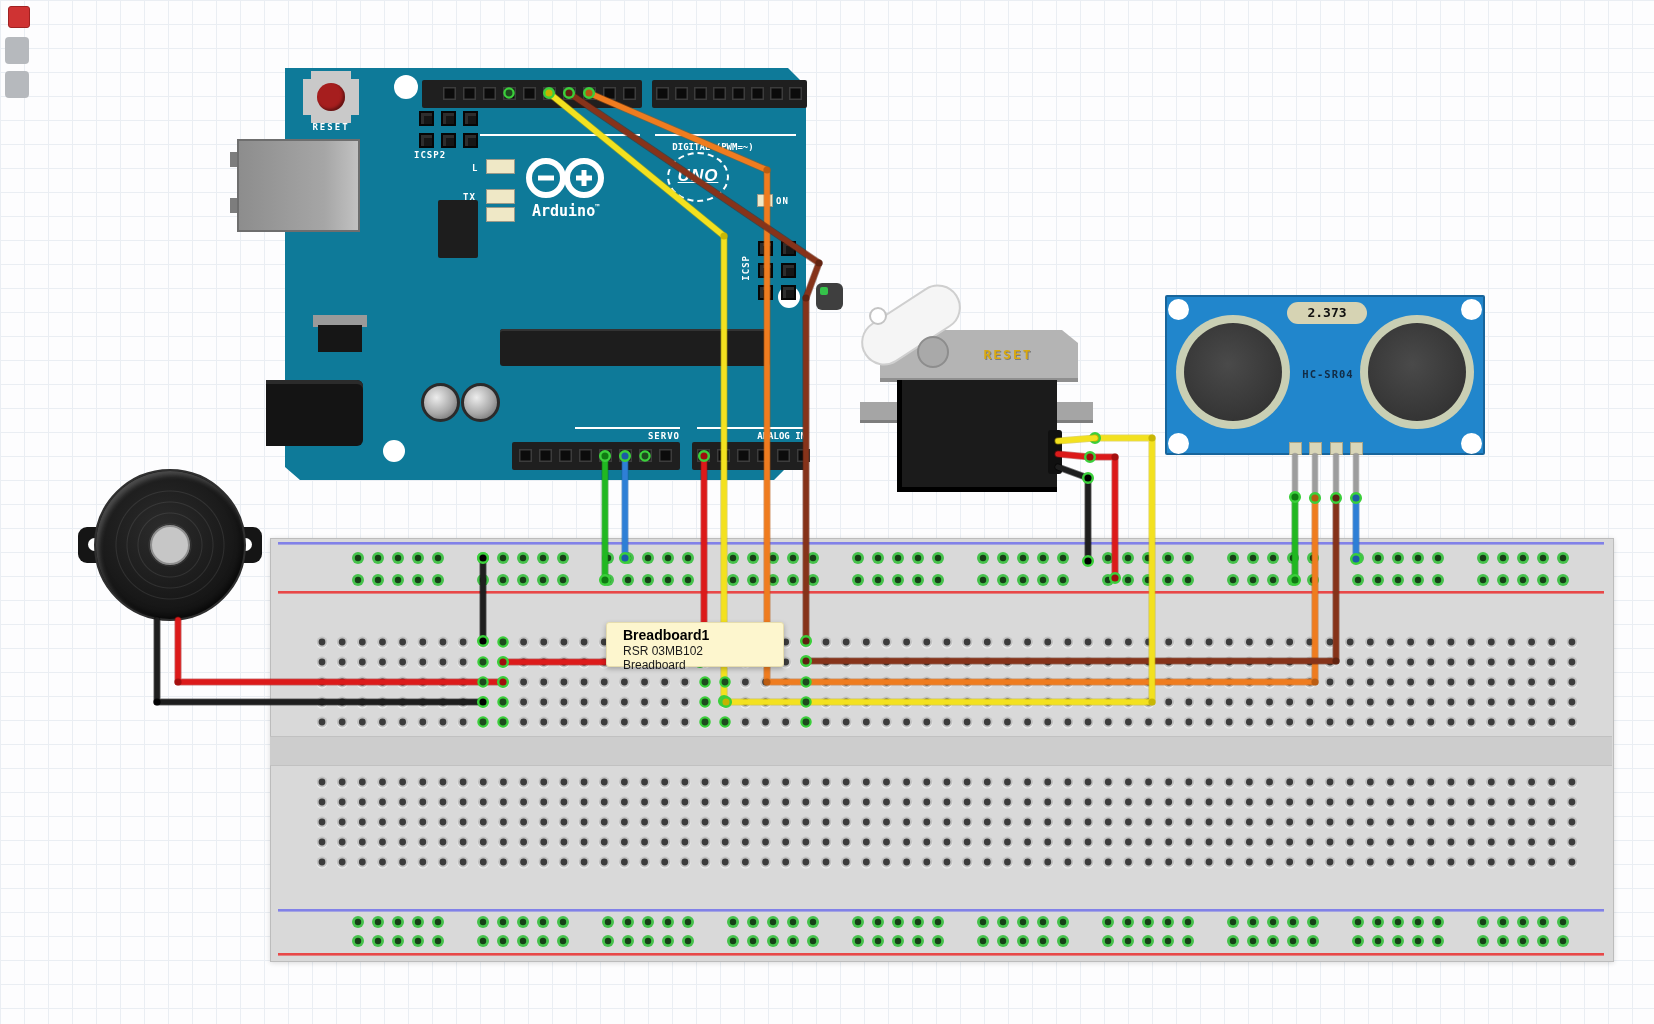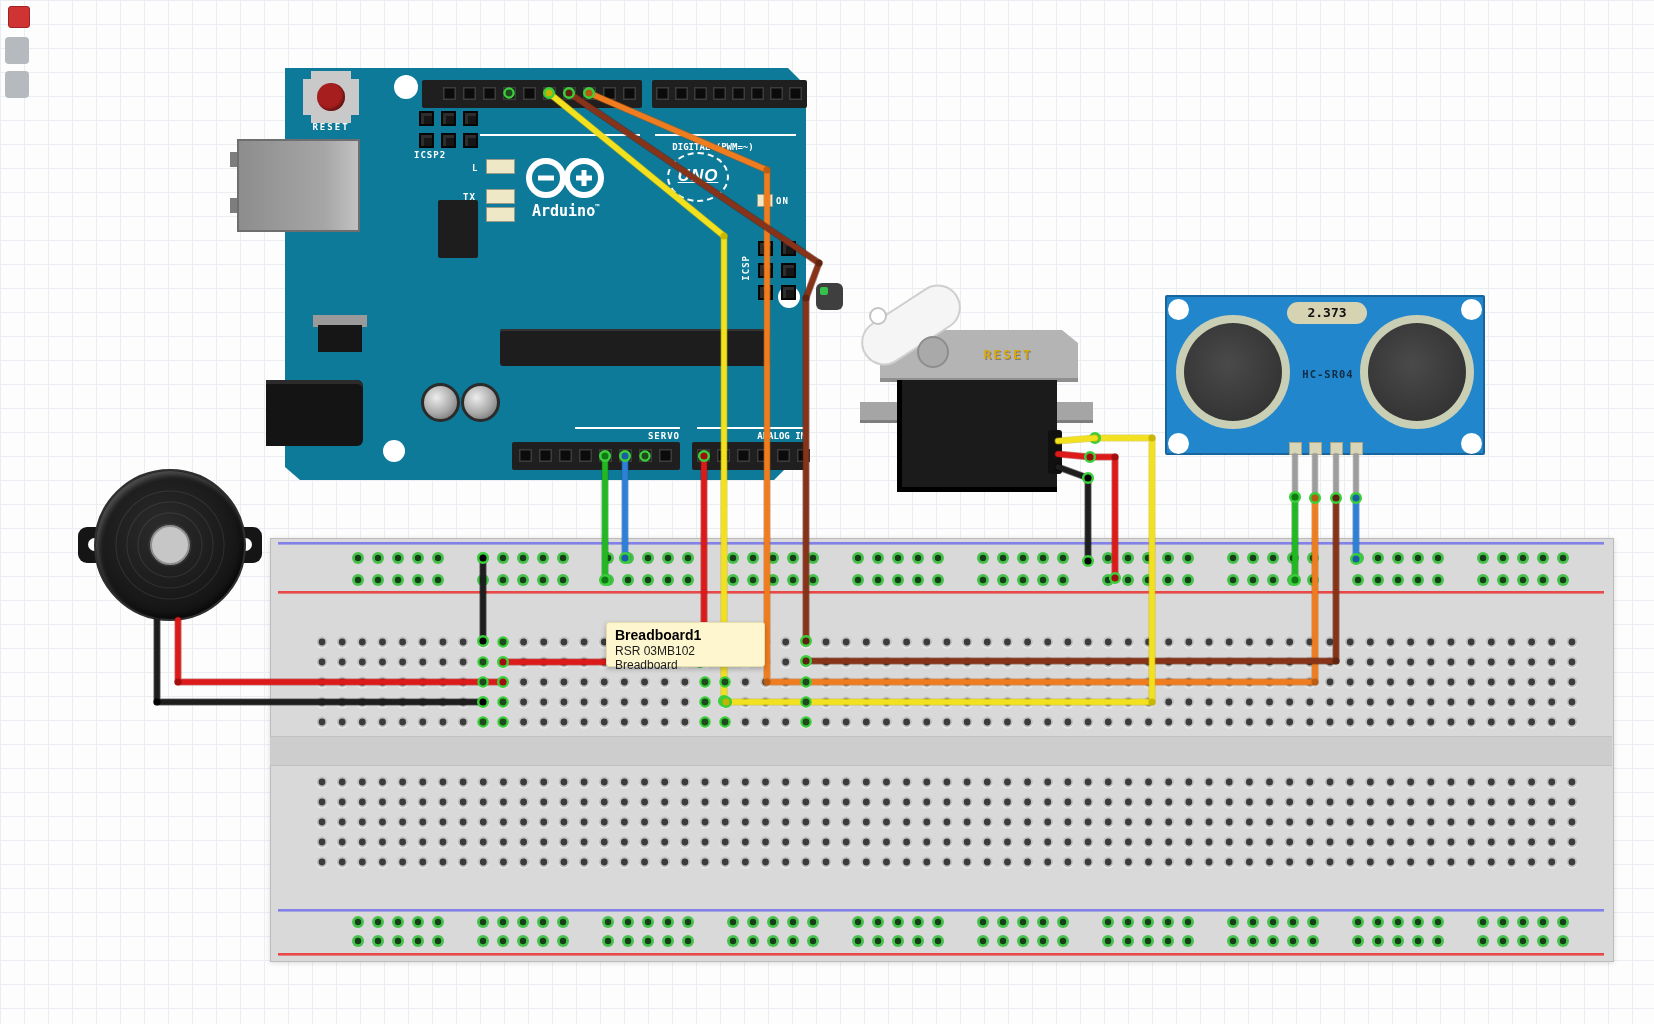--- a/index.html
+++ b/index.html
@@ -25,22 +25,22 @@
   .whole{position:absolute;background:#fff;border-radius:50%;z-index:11;}
   .silk{position:absolute;background:#fff;z-index:11;height:2px;}
   .slab{position:absolute;color:#fff;font:bold 9px "DejaVu Sans Mono",monospace;z-index:11;letter-spacing:1px;}
   
   #bb-base{left:270px;top:538px;width:1342px;height:422px;background:#d9d9d9;border:1px solid #bcbcbc;z-index:3;box-shadow:0 1px 5px rgba(0,0,0,.14);}
   #bb-ravine{left:270px;top:736px;width:1342px;height:28px;background:#cdcdcd;border-top:1px solid #c1c1c1;border-bottom:1px solid #c1c1c1;z-index:4;}
   svg.layer{position:absolute;left:0;top:0;z-index:5;pointer-events:none;}
   #wires-svg{z-index:50;}
   
   .comp{z-index:10;}
-  #tooltip{left:606px;top:622px;width:159px;height:45px;background:#fdf6ce;border:1px solid #e6ddae;
-    border-radius:3px;z-index:100;box-shadow:0 2px 5px rgba(0,0,0,.25);padding:4px 8px;box-sizing:border-box;}
+  #tooltip{left:606px;top:622px;width:178px;height:45px;background:#fdf6ce;border:1px solid #e6ddae;
+    border-radius:3px;z-index:100;box-shadow:0 2px 5px rgba(0,0,0,.25);padding:4px 16px;box-sizing:border-box;}
   #tooltip .t1{font:bold 14px "Liberation Sans",sans-serif;color:#000;}
   #tooltip .t2{font:12px "Liberation Sans",sans-serif;color:#1a1a1a;margin-top:1px;}
   .palsq{position:absolute;border-radius:4px;z-index:2;}
 </style>
 </head>
 <body>
 
 <div id="stage">
 
   <div class="palsq" style="left:8px;top:6px;width:20px;height:20px;background:#cf3333;border:1px solid #a02222;border-radius:3px;"></div>

